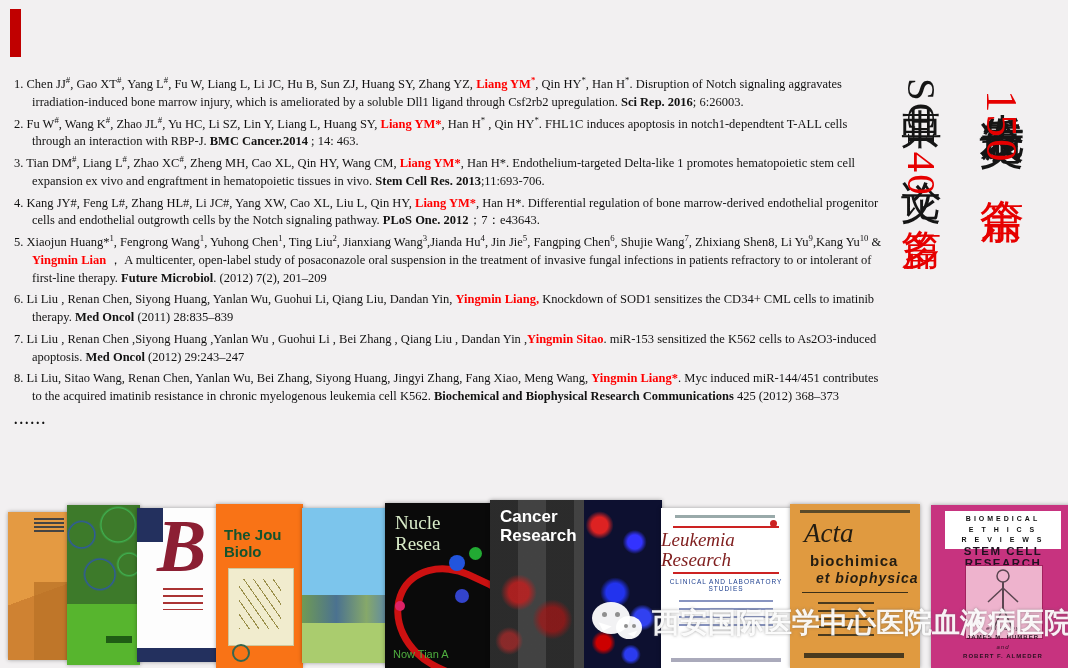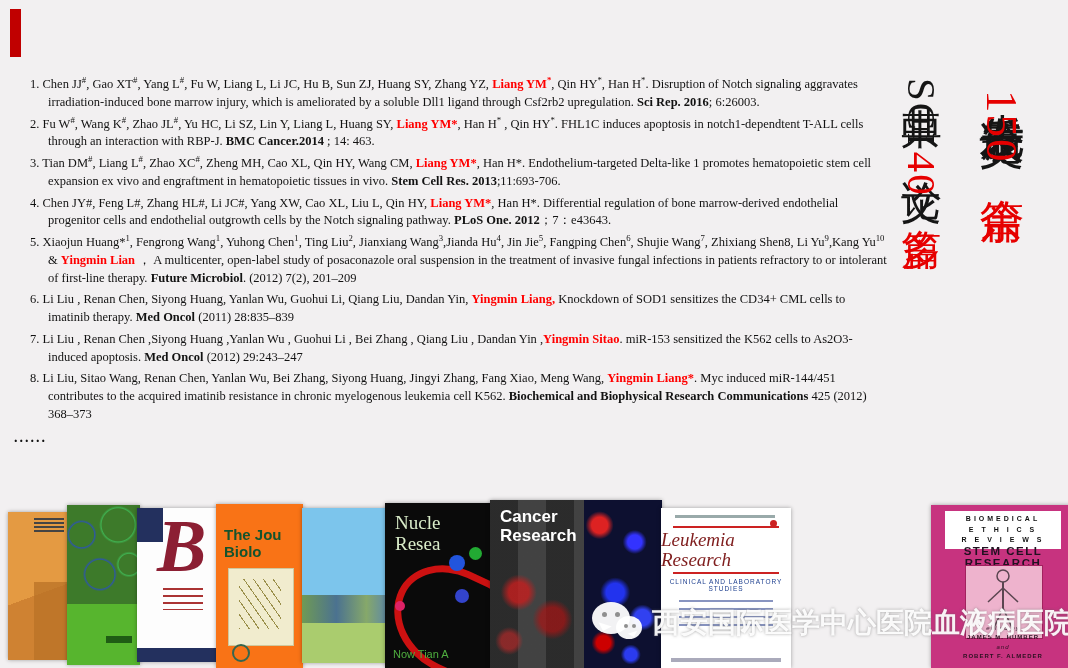--- a/index.html
+++ b/index.html
@@ -4,21 +4,21 @@
 <style>
   html,body{margin:0;padding:0;background:#d8d6d7;}
   .slide{position:relative;width:1068px;height:668px;background:#f2f0f1;overflow:hidden;
          font-family:"Liberation Serif",serif;}
   
   .accent-bar{position:absolute;left:10px;top:9px;width:11px;height:48px;background:#c00000;}
   .page-title{position:absolute;left:58px;top:10px;font-family:"Liberation Sans",sans-serif;
               font-weight:bold;font-size:37px;color:#b30000;letter-spacing:3px;}
   
   .refs{position:absolute;left:14px;top:76px;width:874px;font-size:12.5px;line-height:1.42;color:#121212;}
-  .ref{padding-left:18px;text-indent:-18px;margin-bottom:4px;margin-left:16px;}
+  .ref{padding-left:18px;text-indent:-18px;margin-bottom:4px;}
   .ref sup{font-size:0.7em;line-height:0;}
   .run-r{color:#ff0000;font-weight:bold;}
   .run-b{font-weight:bold;}
   .ellipsis{font-weight:bold;letter-spacing:2px;font-size:14px;margin-top:2px;}
   
   .vstat{position:absolute;writing-mode:vertical-rl;text-orientation:mixed;
          font-family:"Liberation Serif",serif;color:#151515;line-height:1;}
   .vstat .num{color:#e60000;}
   .vstat-sci{left:901px;top:74px;font-size:41px;letter-spacing:2px;}
   .vstat-total{left:979px;top:78px;font-size:45px;letter-spacing:2px;}
@@ -152,21 +152,21 @@
 <body>
 
 <div class="slide">
 
   <div class="accent-bar"></div>
 
   <div class="refs">
       <div class="ref"><span>1. </span><span>Chen JJ</span><sup>#</sup><span>, Gao XT</span><sup>#</sup><span>, Yang L</span><sup>#</sup><span>, Fu W, Liang L, Li JC, Hu B, Sun ZJ, Huang SY, Zhang YZ, </span><span class="run-r">Liang YM</span><sup class="run-r">*</sup><span>, Qin HY</span><sup>*</sup><span>, Han H</span><sup>*</sup><span>. Disruption of Notch signaling aggravates irradiation-induced bone marrow injury, which is ameliorated by a soluble Dll1 ligand through Csf2rb2 upregulation. </span><span class="run-b">Sci Rep. 2016</span><span>; 6:26003.</span></div>
       <div class="ref"><span>2. </span><span>Fu W</span><sup>#</sup><span>, Wang K</span><sup>#</sup><span>, Zhao JL</span><sup>#</sup><span>, Yu HC, Li SZ, Lin Y, Liang L, Huang SY, </span><span class="run-r">Liang YM*</span><span>, Han H</span><sup>*</sup><span> , Qin HY</span><sup>*</sup><span>. FHL1C induces apoptosis in notch1-dependtent T-ALL cells through an interaction with RBP-J. </span><span class="run-b">BMC Cancer.2014</span><span> ; 14: 463.</span></div>
       <div class="ref"><span>3. </span><span>Tian DM</span><sup>#</sup><span>, Liang L</span><sup>#</sup><span>, Zhao XC</span><sup>#</sup><span>, Zheng MH, Cao XL, Qin HY, Wang CM, </span><span class="run-r">Liang YM*</span><span>, Han H*. Endothelium-targeted Delta-like 1 promotes hematopoietic stem cell expansion ex vivo and engraftment in hematopoietic tissues in vivo. </span><span class="run-b">Stem Cell Res. 2013</span><span>;11:693-706.</span></div>
-      <div class="ref"><span>4. </span><span>Chen JY#, Feng L#, Zhang HL#, Li JC#, Yang XW, Cao XL, Liu L, Qin HY, </span><span class="run-r">Liang YM*</span><span>, Han H*. Differential regulation of bone marrow-derived endothelial progenitor cells and endothelial outgrowth cells by the Notch signaling pathway. </span><span class="run-b">PLoS One. 2012</span><span>；7：e43643.</span></div>
+      <div class="ref"><span>4. </span><span>Kang JY#, Feng L#, Zhang HL#, Li JC#, Yang XW, Cao XL, Liu L, Qin HY, </span><span class="run-r">Liang YM*</span><span>, Han H*. Differential regulation of bone marrow-derived endothelial progenitor cells and endothelial outgrowth cells by the Notch signaling pathway. </span><span class="run-b">PLoS One. 2012</span><span>；7：e43643.</span></div>
       <div class="ref"><span>5. </span><span>Xiaojun Huang*</span><sup>1</sup><span>, Fengrong Wang</span><sup>1</sup><span>, Yuhong Chen</span><sup>1</sup><span>, Ting Liu</span><sup>2</sup><span>, Jianxiang Wang</span><sup>3</sup><span>,Jianda Hu</span><sup>4</sup><span>, Jin Jie</span><sup>5</sup><span>, Fangping Chen</span><sup>6</sup><span>, Shujie Wang</span><sup>7</sup><span>, Zhixiang Shen8, Li Yu</span><sup>9</sup><span>,Kang Yu</span><sup>10</sup><span> &amp; </span><span class="run-r">Yingmin Lian</span><span> ，  A multicenter, open-label study of posaconazole oral suspension in the treatment of invasive fungal infections in patients refractory to or intolerant of first-line therapy. </span><span class="run-b">Future Microbiol</span><span>. (2012) 7(2), 201–209</span></div>
       <div class="ref"><span>6. </span><span>Li Liu , Renan Chen, Siyong Huang, Yanlan Wu, Guohui Li,  Qiang Liu, Dandan Yin, </span><span class="run-r">Yingmin Liang,</span><span> Knockdown of SOD1 sensitizes the CD34+ CML cells to imatinib therapy. </span><span class="run-b">Med Oncol</span><span> (2011) 28:835–839</span></div>
       <div class="ref"><span>7. </span><span>Li Liu , Renan Chen ,Siyong Huang ,Yanlan Wu , Guohui Li ,  Bei Zhang , Qiang Liu , Dandan Yin ,</span><span class="run-r">Yingmin Sitao</span><span>. miR-153 sensitized the K562 cells to As2O3-induced apoptosis. </span><span class="run-b">Med Oncol</span><span> (2012) 29:243–247</span></div>
       <div class="ref"><span>8. </span><span>Li Liu, Sitao Wang, Renan Chen, Yanlan Wu, Bei Zhang, Siyong Huang, Jingyi Zhang, Fang Xiao, Meng Wang, </span><span class="run-r">Yingmin Liang*</span><span>. Myc induced miR-144/451 contributes to the acquired imatinib resistance in chronic myelogenous leukemia cell K562. </span><span class="run-b">Biochemical and Biophysical Research Communications</span><span> 425 (2012) 368–373</span></div>
       <div class="ellipsis">......</div>
     </div>
 
   <div class="vstat vstat-sci">
     <span>其中SCI论文</span><span class="num">40多篇</span>
   </div>
@@ -221,20 +221,29 @@
       <div class="tiny"></div>
       <div class="rule r1"></div>
       <div class="dot"></div>
       <div class="ltitle" style="white-space:pre-line">Leukemia
 Research</div>
       <div class="rule r2"></div>
       <div class="lsub">CLINICAL AND LABORATORY STUDIES</div>
       <div class="eds"></div>
       <div class="foot"></div>
     </div>
+    <div class="cover c9">
+      <div class="toprow"></div>
+      <div class="acta">Acta</div>
+      <div class="l2">biochimica</div>
+      <div class="l3">et biophysica</div>
+      <div class="rulethin"></div>
+      <div class="lines"></div>
+      <div class="foot"></div>
+    </div>
     <div class="cover c10">
       <div class="hdr">
         <div>BIOMEDICAL</div>
         <div>E T H I C S</div>
         <div>R E V I E W S</div>
       </div>
       <div class="stitle">STEM CELL RESEARCH</div>
       <div class="panel">
         <svg width="74" height="70" viewBox="0 0 74 70">
           <circle cx="37" cy="10" r="6" fill="none" stroke="#5a4550" stroke-width="1.5"></circle>

